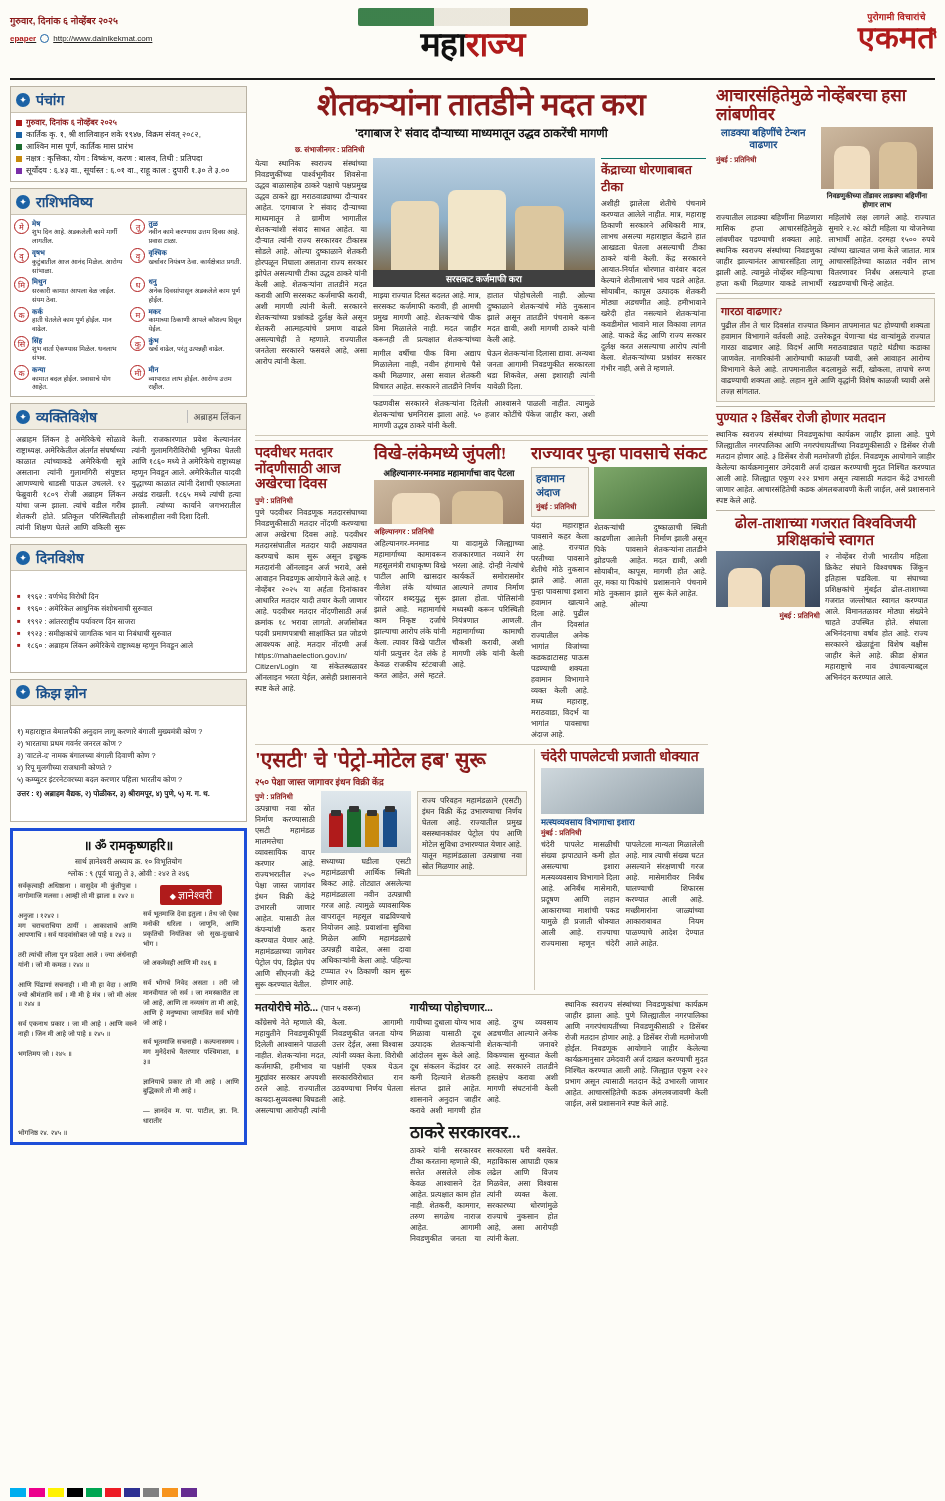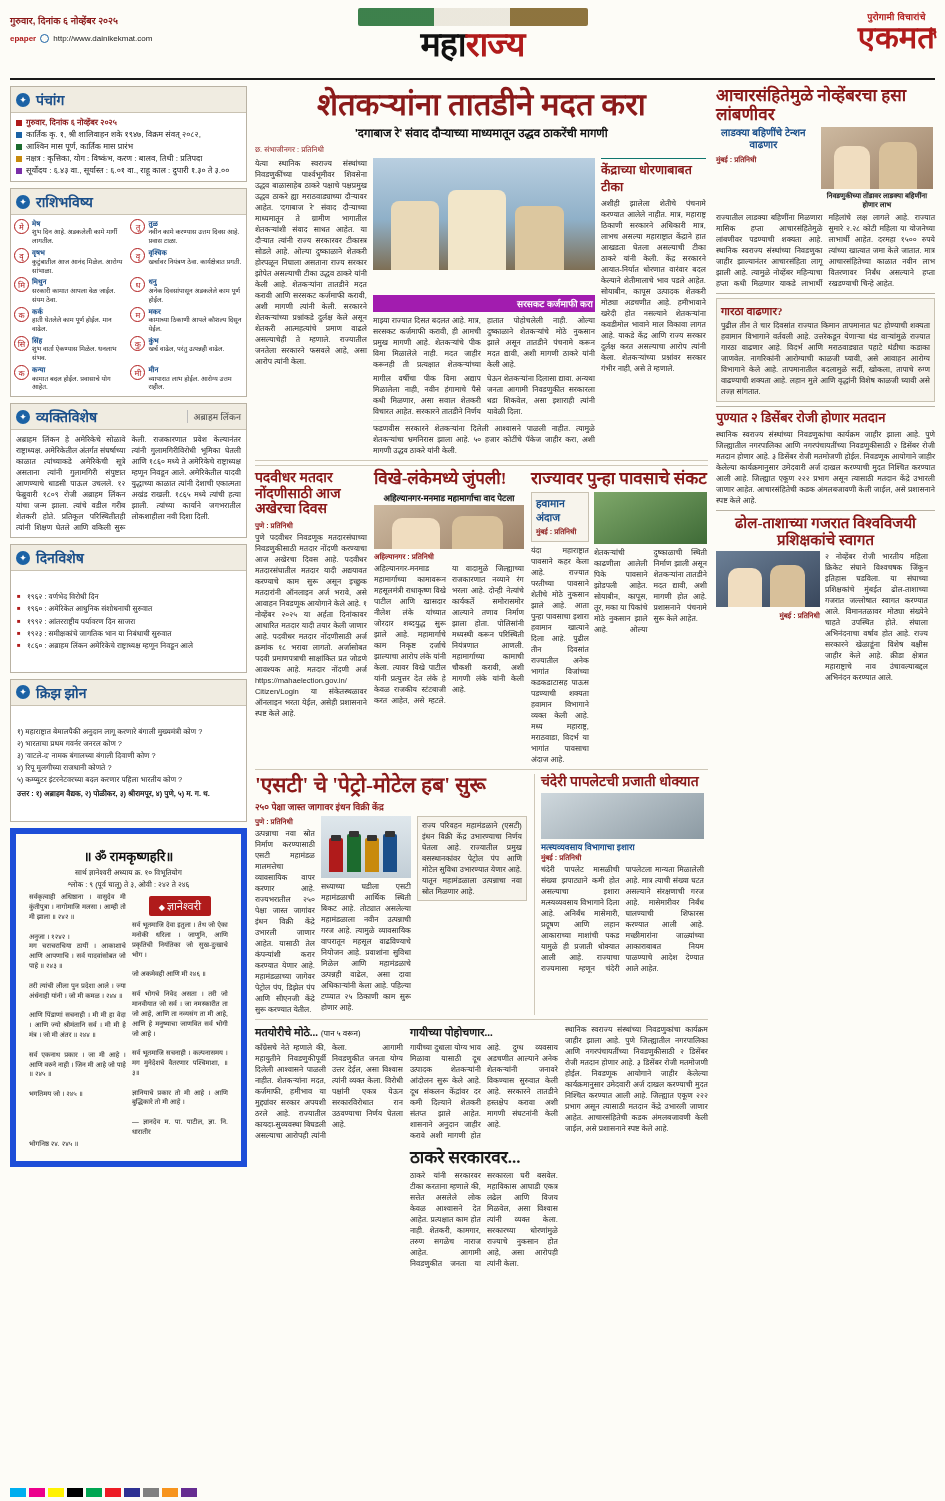--- a/index.html
+++ b/index.html
@@ -9,21 +9,21 @@
     background: #fdfcf7;
     font-family: "Liberation Sans", sans-serif;
     color: #1a1a1a;
     overflow: hidden;
   }
   .page { position: relative; width:945px; height:1501px; padding: 6px 10px 0 10px; }
 
   
   .masthead { position:relative; height:74px; border-bottom:2px solid #1a1a1a; }
   .md-date { position:absolute; left:0; top:8px; font-size:9.5px; color:#8b1a1a; font-weight:bold; }
-  .md-epaper { position:absolute; left:0; top:28px; font-size:8px; color:#222; display:flex; align-items:center; gap:4px;}
+  .md-epaper { position:absolute; left:0; top:28px; font-size:8px; color:#222; display:flex; align-items:center; gap:4px;text-decoration:underline;}
   .md-epaper .glob { width:9px;height:9px;border-radius:50%;border:1px solid #1b62a5; display:inline-block;}
   .md-logo { position:absolute; left:50%; transform:translateX(-50%); top:2px; text-align:center; }
   .md-logo .strip { width:230px; height:18px; background:linear-gradient(90deg,#1c6b2e 0 33%, #e8e4d8 33% 66%, #7a5c1e 66% 100%); border-radius:2px; opacity:.85;}
   .md-logo .word { font-family:"Liberation Serif", serif; font-size:34px; font-weight:bold; letter-spacing:-1px; margin-top:-6px;}
   .md-logo .word .b { color:#111; }
   .md-logo .word .r { color:#b01b1b; }
   .md-right { position:absolute; right:0; top:4px; text-align:center; }
   .md-right .tag { font-size:9px; color:#b01b1b; font-weight:bold; letter-spacing:.3px;}
   .md-right .ek { font-family:"Liberation Serif", serif; font-size:31px; font-weight:bold; color:#b01b1b; line-height:.95; }
   .md-pageno { position:absolute; right:-2px; top:14px; font-size:17px; color:#b01b1b; font-weight:bold; }
@@ -56,45 +56,45 @@
   .rashi .tx b { display:block; font-size:7px; color:#1b4f8a;}
 
   
   .lst { padding:4px 6px; }
   .lst li { font-size:7.4px; line-height:1.5; margin-bottom:1px; list-style:none; position:relative; padding-left:10px;}
   .lst li:before { content:"■"; position:absolute; left:0; color:#b01b1b; font-size:6px; top:1px;}
   .qz li:before { content:""; }
   .qz li { padding-left:0; }
 
   
-  .rambox { border:6px solid #1d4ed8; padding:13px; }
+  .rambox { border:3px solid #1d4ed8; padding:5px; }
   .rambox .title { text-align:center; font-size:13px; font-family:"Liberation Serif", serif; font-weight:bold; color:#111; margin-bottom:3px;}
   .rambox .sub { text-align:center; font-size:7.4px; line-height:1.4; margin-bottom:2px;}
   .rambox .two { display:flex; gap:6px; }
   .rambox .two .c { flex:1; font-size:6.8px; line-height:1.45; text-align:justify;}
   .gyan { text-align:center; margin:4px 0; }
   .gyan .badge { display:inline-block; background:#b01b1b; color:#fff; font-size:11px; padding:2px 10px 3px; border-radius:2px; font-family:"Liberation Serif",serif;}
   .gyan .badge:before{content:"◆ "; font-size:8px;}
 
   
   .lead { border-bottom:1px solid #cfc8b8; padding-bottom:4px;}
   .lead h1 { margin:2px 0 0; font-size:31px; font-family:"Liberation Serif", serif; font-weight:bold; color:#8b1a1a; text-align:center; line-height:1.08;}
   .lead h2 { margin:4px 0 4px; font-size:11.5px; text-align:center; font-weight:bold; color:#111;}
-  .byline { font-size:7.4px; color:#8b1a1a; font-weight:normal; }
+  .byline { font-size:7.4px; color:#8b1a1a; font-weight:bold;margin-left:40px; }
   .lead-grid { display:flex; gap:6px; margin-top:4px;}
   .lead-grid .c1 { width:112px;}
   .lead-grid .c2 { width:222px;}
   .lead-grid .c3 { width:105px;}
   .photo { background:linear-gradient(160deg,#8fa7bd,#6d8aa5 45%,#c8b69a); position:relative; overflow:hidden; }
   .photo .f1,.photo .f2,.photo .f3 { position:absolute; bottom:0; border-radius:8px 8px 0 0;}
   .photo .f1{left:8%;width:22%;height:62%;background:#e9d9b8;}
   .photo .f2{left:34%;width:26%;height:72%;background:#f2e6c9;}
   .photo .f3{left:64%;width:22%;height:58%;background:#dcc79f;}
   .photo .sky{position:absolute;inset:0;background:linear-gradient(#b9cfe0,#8fb0c8 55%,#7e6f55);}
-  .cap { background:#a21caf; color:#fff; font-size:9px; text-align:right; padding:2px; font-weight:bold;margin-top:25px;}
+  .cap { background:#404040; color:#fff; font-size:9px; text-align:center; padding:2px; font-weight:bold;}
   .subhead { font-size:12.5px; font-family:"Liberation Serif",serif; font-weight:bold; color:#8b1a1a; border-top:1px solid #0f766e; padding-top:2px;}
 
   
   .art { border-top:1px solid #cfc8b8; padding-top:4px; margin-top:4px;}
   .art h3 { margin:0 0 3px; font-family:"Liberation Serif", serif; font-weight:bold; color:#8b1a1a; line-height:1.1;}
   .h-xl { font-size:21px; }
   .h-lg { font-size:17px; }
   .h-md { font-size:14px; }
   .dateline { font-size:7.2px; font-weight:bold; color:#8b1a1a; margin-bottom:2px;}
   .two-col { column-count:2; column-gap:6px; }

